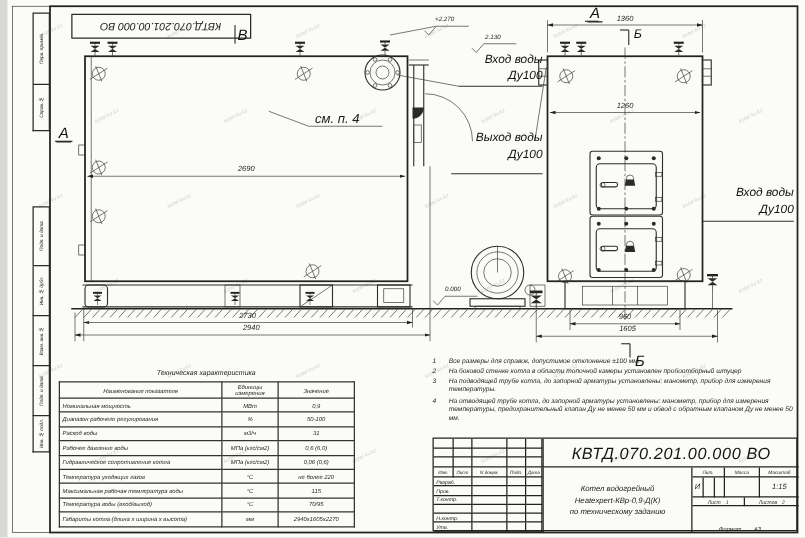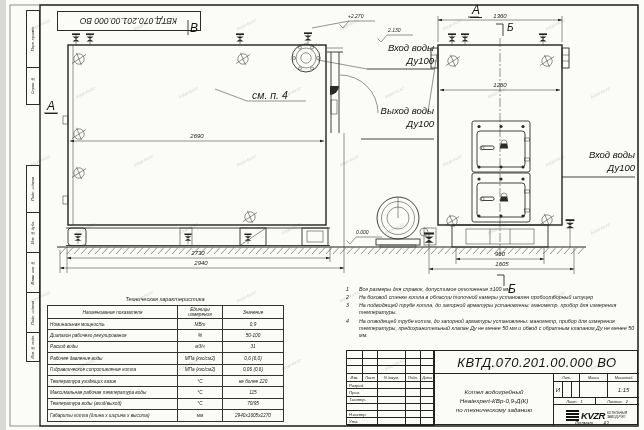--- a/index.html
+++ b/index.html
@@ -644,27 +644,19 @@
     <div id="tb-sheets" class="tb">
       <div class="cellb">
         <span>Лист</span>
         <span>1</span>
       </div>
       <div class="cellb" style="border-right:none;">
         <span>Листов</span>
         <span>2</span>
       </div>
     </div>
-    <div id="tb-logo" class="tb">
-      <div id="logomark"></div>
-      <div id="logotext">KVZR</div>
-      <div id="logocompany">
-        <div>КОТЕЛЬНЫЙ</div>
-        <div>ЗАВОД РЭП</div>
-      </div>
-    </div>
   </div>
 </div>
 
 <div id="formatnote" class="abs">
   <span>Формат</span>
   <span>А3</span>
 </div>
 
 </body></html>

